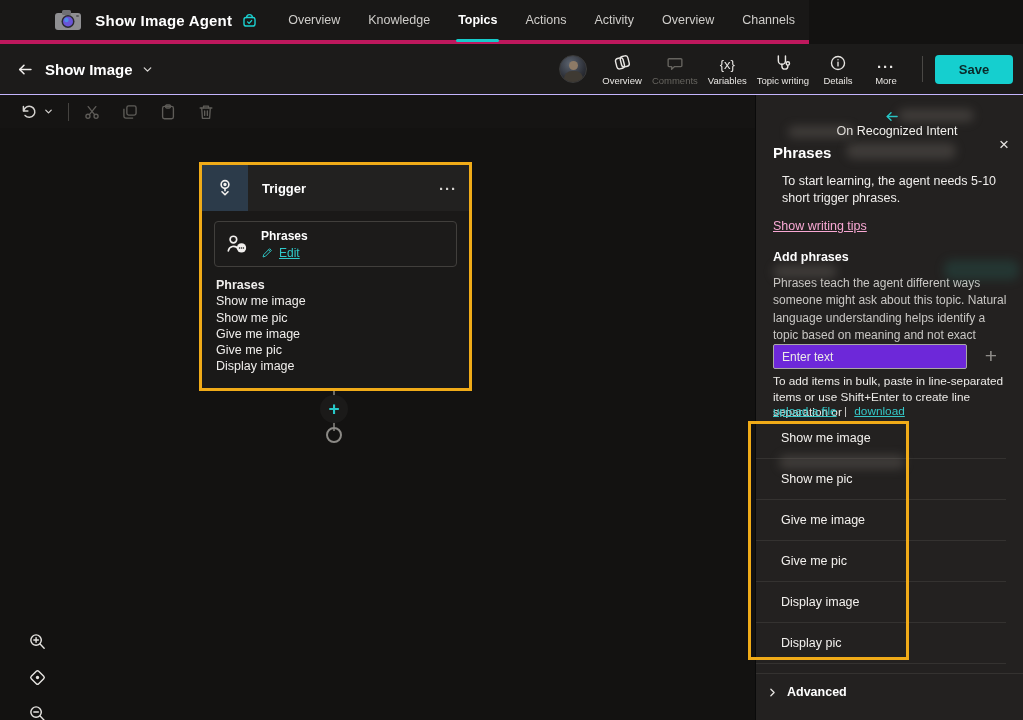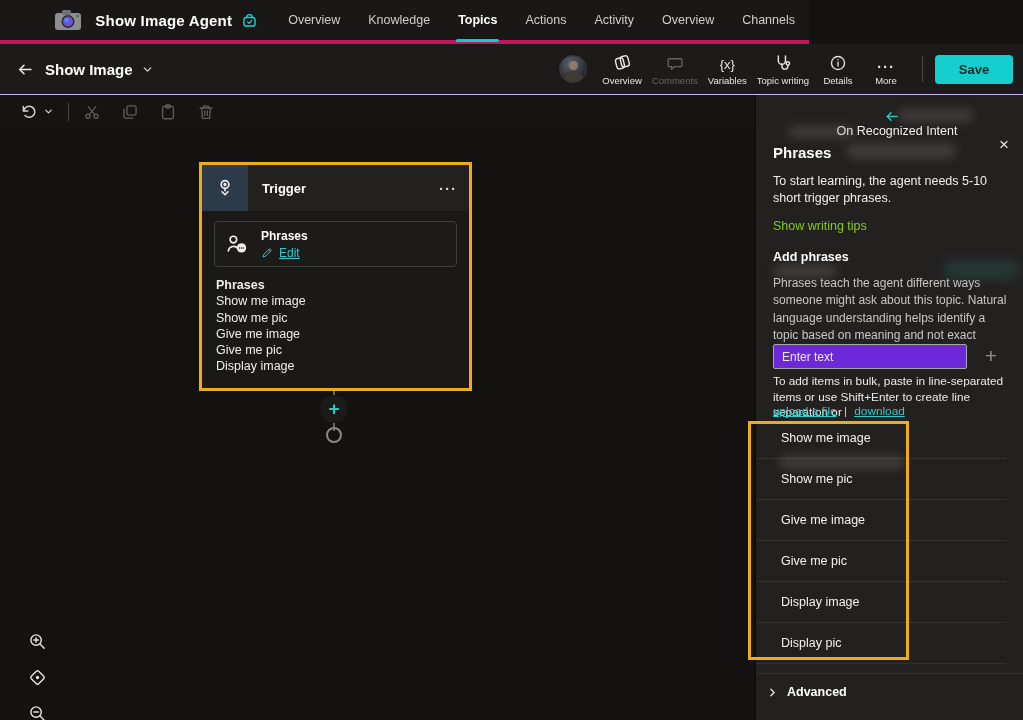--- a/index.html
+++ b/index.html
@@ -126,22 +126,22 @@
   
   .panel {
     position:absolute; left:755px; top:95px; width:268px; height:625px;
     background:#232120; border-left:1px solid #0a0a0a;
   }
   .panel-header { position:absolute; left:17px; top:14px; width:236px; display:flex; align-items:center;flex-direction:column; }
   .panel-back { color:#27c8c8; cursor:pointer; }
   .panel-title { font-size:12.5px; color:#f3f1ee; margin-left:12px; }
   .panel-close { margin-left:auto; font-size:17px; color:#e6e4e1; cursor:pointer; line-height:14px; }
   .section-heading { position:absolute; left:17px; top:49px; font-size:15px; font-weight:700; }
-  .panel-intro { position:absolute; left:17px; top:78px; width:236px; font-size:12.5px; line-height:17px; color:#f0eeec; }
-  .tips-link { position:absolute; left:17px; top:124px; font-size:12.5px; color:#84cc16; cursor:pointer; }
+  .panel-intro { position:absolute; left:26px; top:78px; width:236px; font-size:12.5px; line-height:17px; color:#f0eeec; }
+  .tips-link { position:absolute; left:17px; top:124px; font-size:12.5px; color:#f9a8d4; text-decoration:underline; cursor:pointer; }
   .add-heading { position:absolute; left:17px; top:155px; font-size:12.5px; font-weight:700; }
   .panel-desc { position:absolute; left:17px; top:180px; width:240px; font-size:12px; line-height:17.3px; color:#c9c7c4; }
   .phrase-input {
     position:absolute; left:17px; top:249px; width:194px; height:25px;
     background:#6d28d9; border:1px solid #a9a7a4; border-radius:2px;
     color:#f5f3f0; font-size:12px; padding:0 8px; font-family:"Liberation Sans", sans-serif;
   }
   .phrase-input::placeholder { color:#eceae7; opacity:1; }
   .add-phrase-btn {
     position:absolute; left:222px; top:248px; width:26px; height:26px; border:none; background:transparent;

